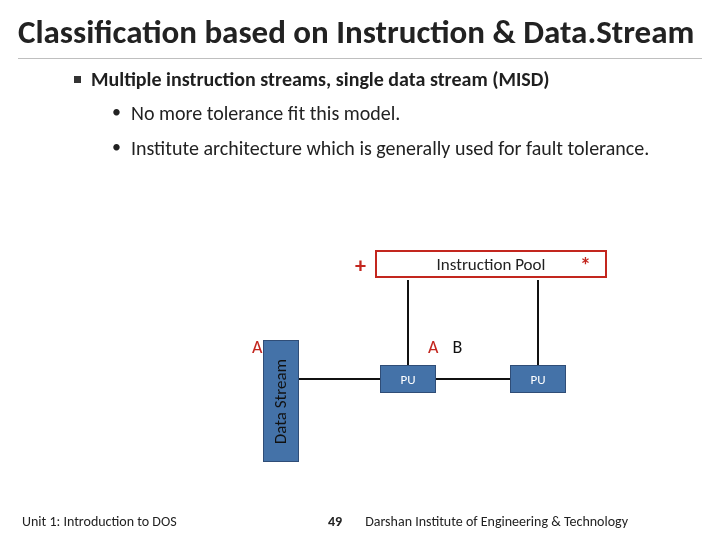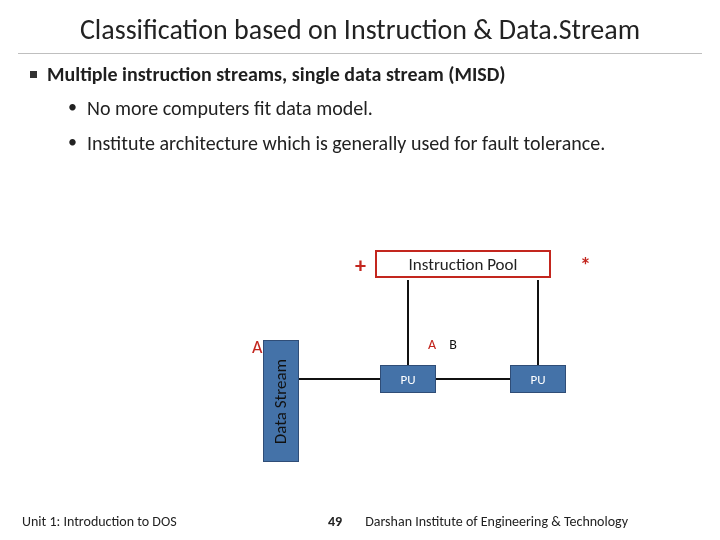--- a/index.html
+++ b/index.html
@@ -2,46 +2,45 @@
 <html><head>
 <meta charset="utf-8">
 <style>
   * { box-sizing: border-box; margin: 0; padding: 0; }
   body {
     width: 720px; height: 540px;
     font-family: Calibri, "Segoe UI", Arial, sans-serif;
     background: #fff; color: #333; position: relative; overflow: hidden;
   }
   .title {
-    font-size: 28px; font-weight: 400; color: #222;
+    font-size: 33px; font-weight: 700; color: #222;
     padding: 12px 18px 6px 18px;
-    text-align: center;
   }
   .hr {
     height: 1px; background: #bfbfbf; margin: 0 18px 8px 18px;
   }
-  .content { padding: 0 30px; }
+  .content { padding: 0 30px; margin-left: 44px; }
   .bullet-main {
     display: flex; align-items: flex-start; gap: 10px;
     font-size: 20px; font-weight: bold; color: #1f1f1f;
     margin-bottom: 10px;
   }
   .square { width: 7px; height: 7px; background: #333; margin-top: 9px; flex: none; }
   .sub-list { padding-left: 38px; }
   .sub-item {
     display: flex; align-items: flex-start; gap: 10px;
     font-size: 20px; color: #222; margin-bottom: 10px; line-height: 1.25;
   }
   .dot { font-size: 18px; line-height: 1.2; margin-top: 1px; }
   .diagram {
     position: absolute; left: 0; top: 240px; width: 720px; height: 260px;
   }
   .inst-pool {
     position: absolute; left: 375px; top: 10px;
-    width: 176px; height: 28px; border: 2px solid #C3261E;
+    width: 232px; height: 28px; border: 2px solid #C3261E;
     background: #fff; display: flex; align-items: center; justify-content: center;
     font-size: 17px; color: #222;
   }
   .op-plus {
     position: absolute; left: 355px; top: 12px;
     color: #C3261E; font-size: 22px; font-weight: bold;
   }
   .op-star {
     position: absolute; left: 580px; top: 12px;
     color: #C3261E; font-size: 22px; font-weight: bold;
@@ -55,21 +54,21 @@
     transform: rotate(-90deg); white-space: nowrap;
     font-size: 17px; color: #111;
   }
   .ab-top-left {
     position: absolute; left: 252px; top: 96px;
     font-size: 18px; color: #111; letter-spacing: 2px;
   }
   .ab-top-left .a { color: #C3261E; }
   .ab-mid {
     position: absolute; left: 428px; top: 96px;
-    font-size: 14px; color: #111;
+    font-size: 18px; color: #111;
   }
   .ab-mid .a { color: #C3261E; margin-right: 10px; }
   .pu1 {
     position: absolute; left: 380px; top: 125px;
     width: 56px; height: 28px; background: #4472A8; border: 1px solid #2f4d77;
     color: #fff; font-size: 13px; display: flex; align-items: center; justify-content: center;
   }
   .pu2 {
     position: absolute; left: 510px; top: 125px;
     width: 56px; height: 28px; background: #4472A8; border: 1px solid #2f4d77;
@@ -96,21 +95,21 @@
 <div class="hr"></div>
 
 <div class="content">
   <div class="bullet-main">
     <div class="square"></div>
     <div>Multiple instruction streams, single data stream (MISD)</div>
   </div>
   <div class="sub-list">
     <div class="sub-item">
       <div class="dot">•</div>
-      <div>No more computers fit data model.</div>
+      <div>No more tolerance fit this model.</div>
     </div>
     <div class="sub-item">
       <div class="dot">•</div>
       <div>Institute architecture which is generally used for fault tolerance.</div>
     </div>
   </div>
 </div>
 
 <div class="diagram">
   <div class="op-plus">+</div>

